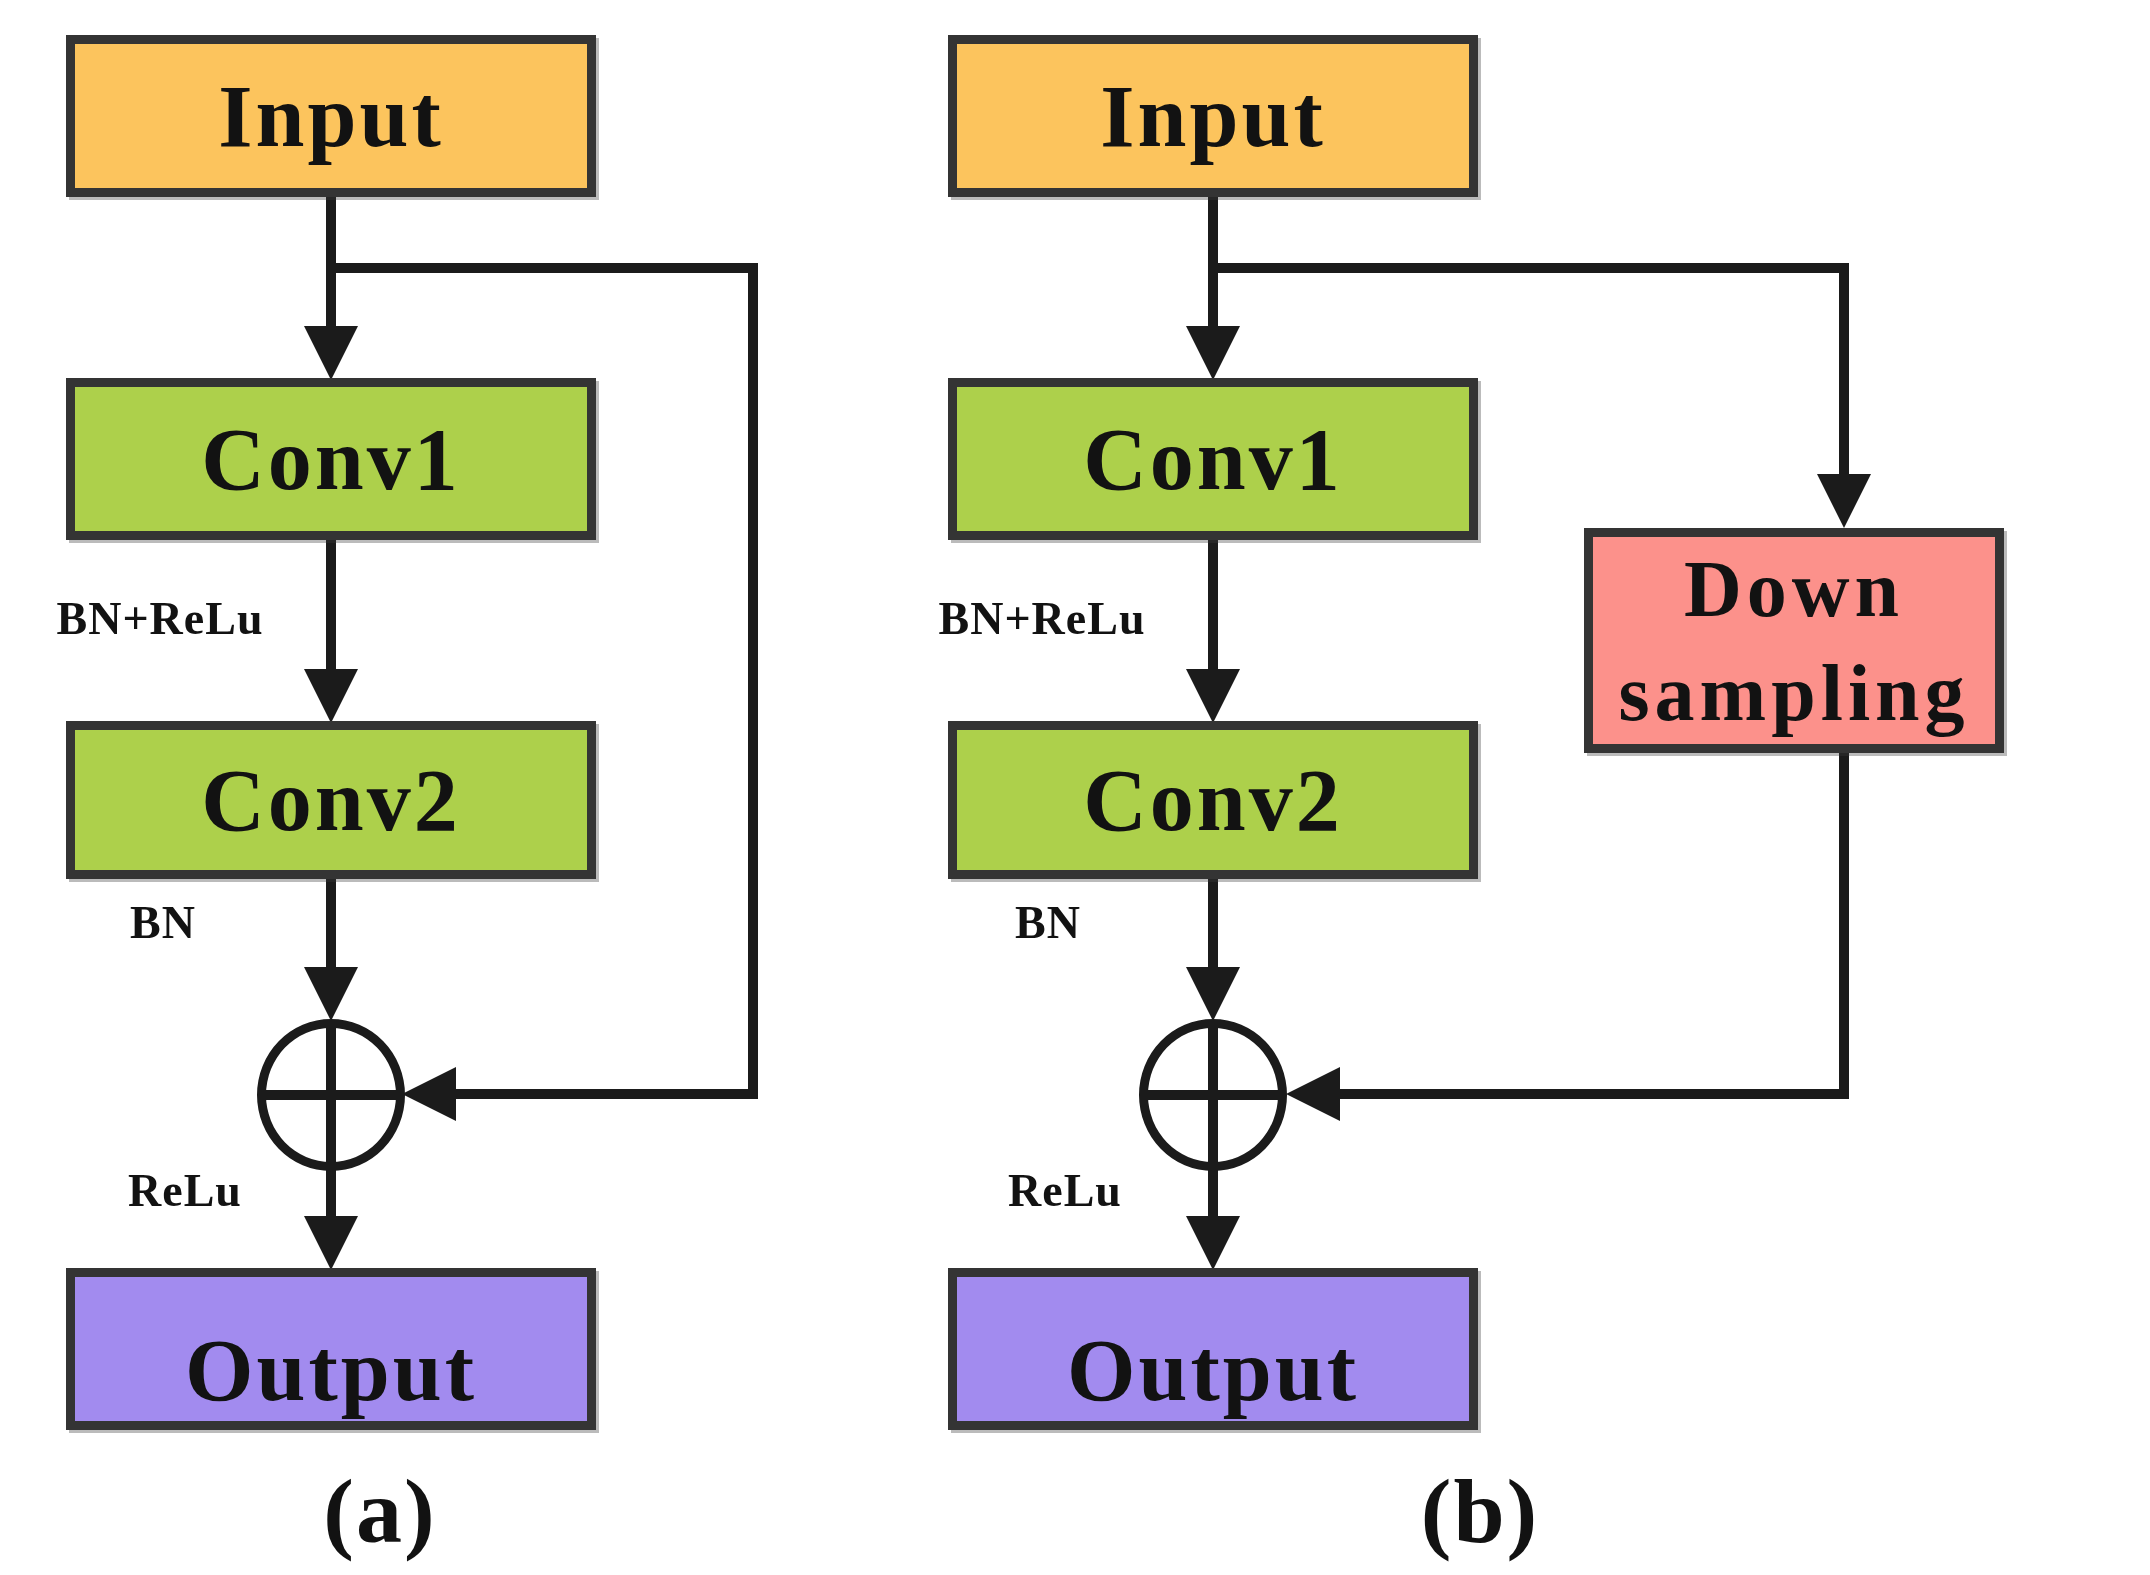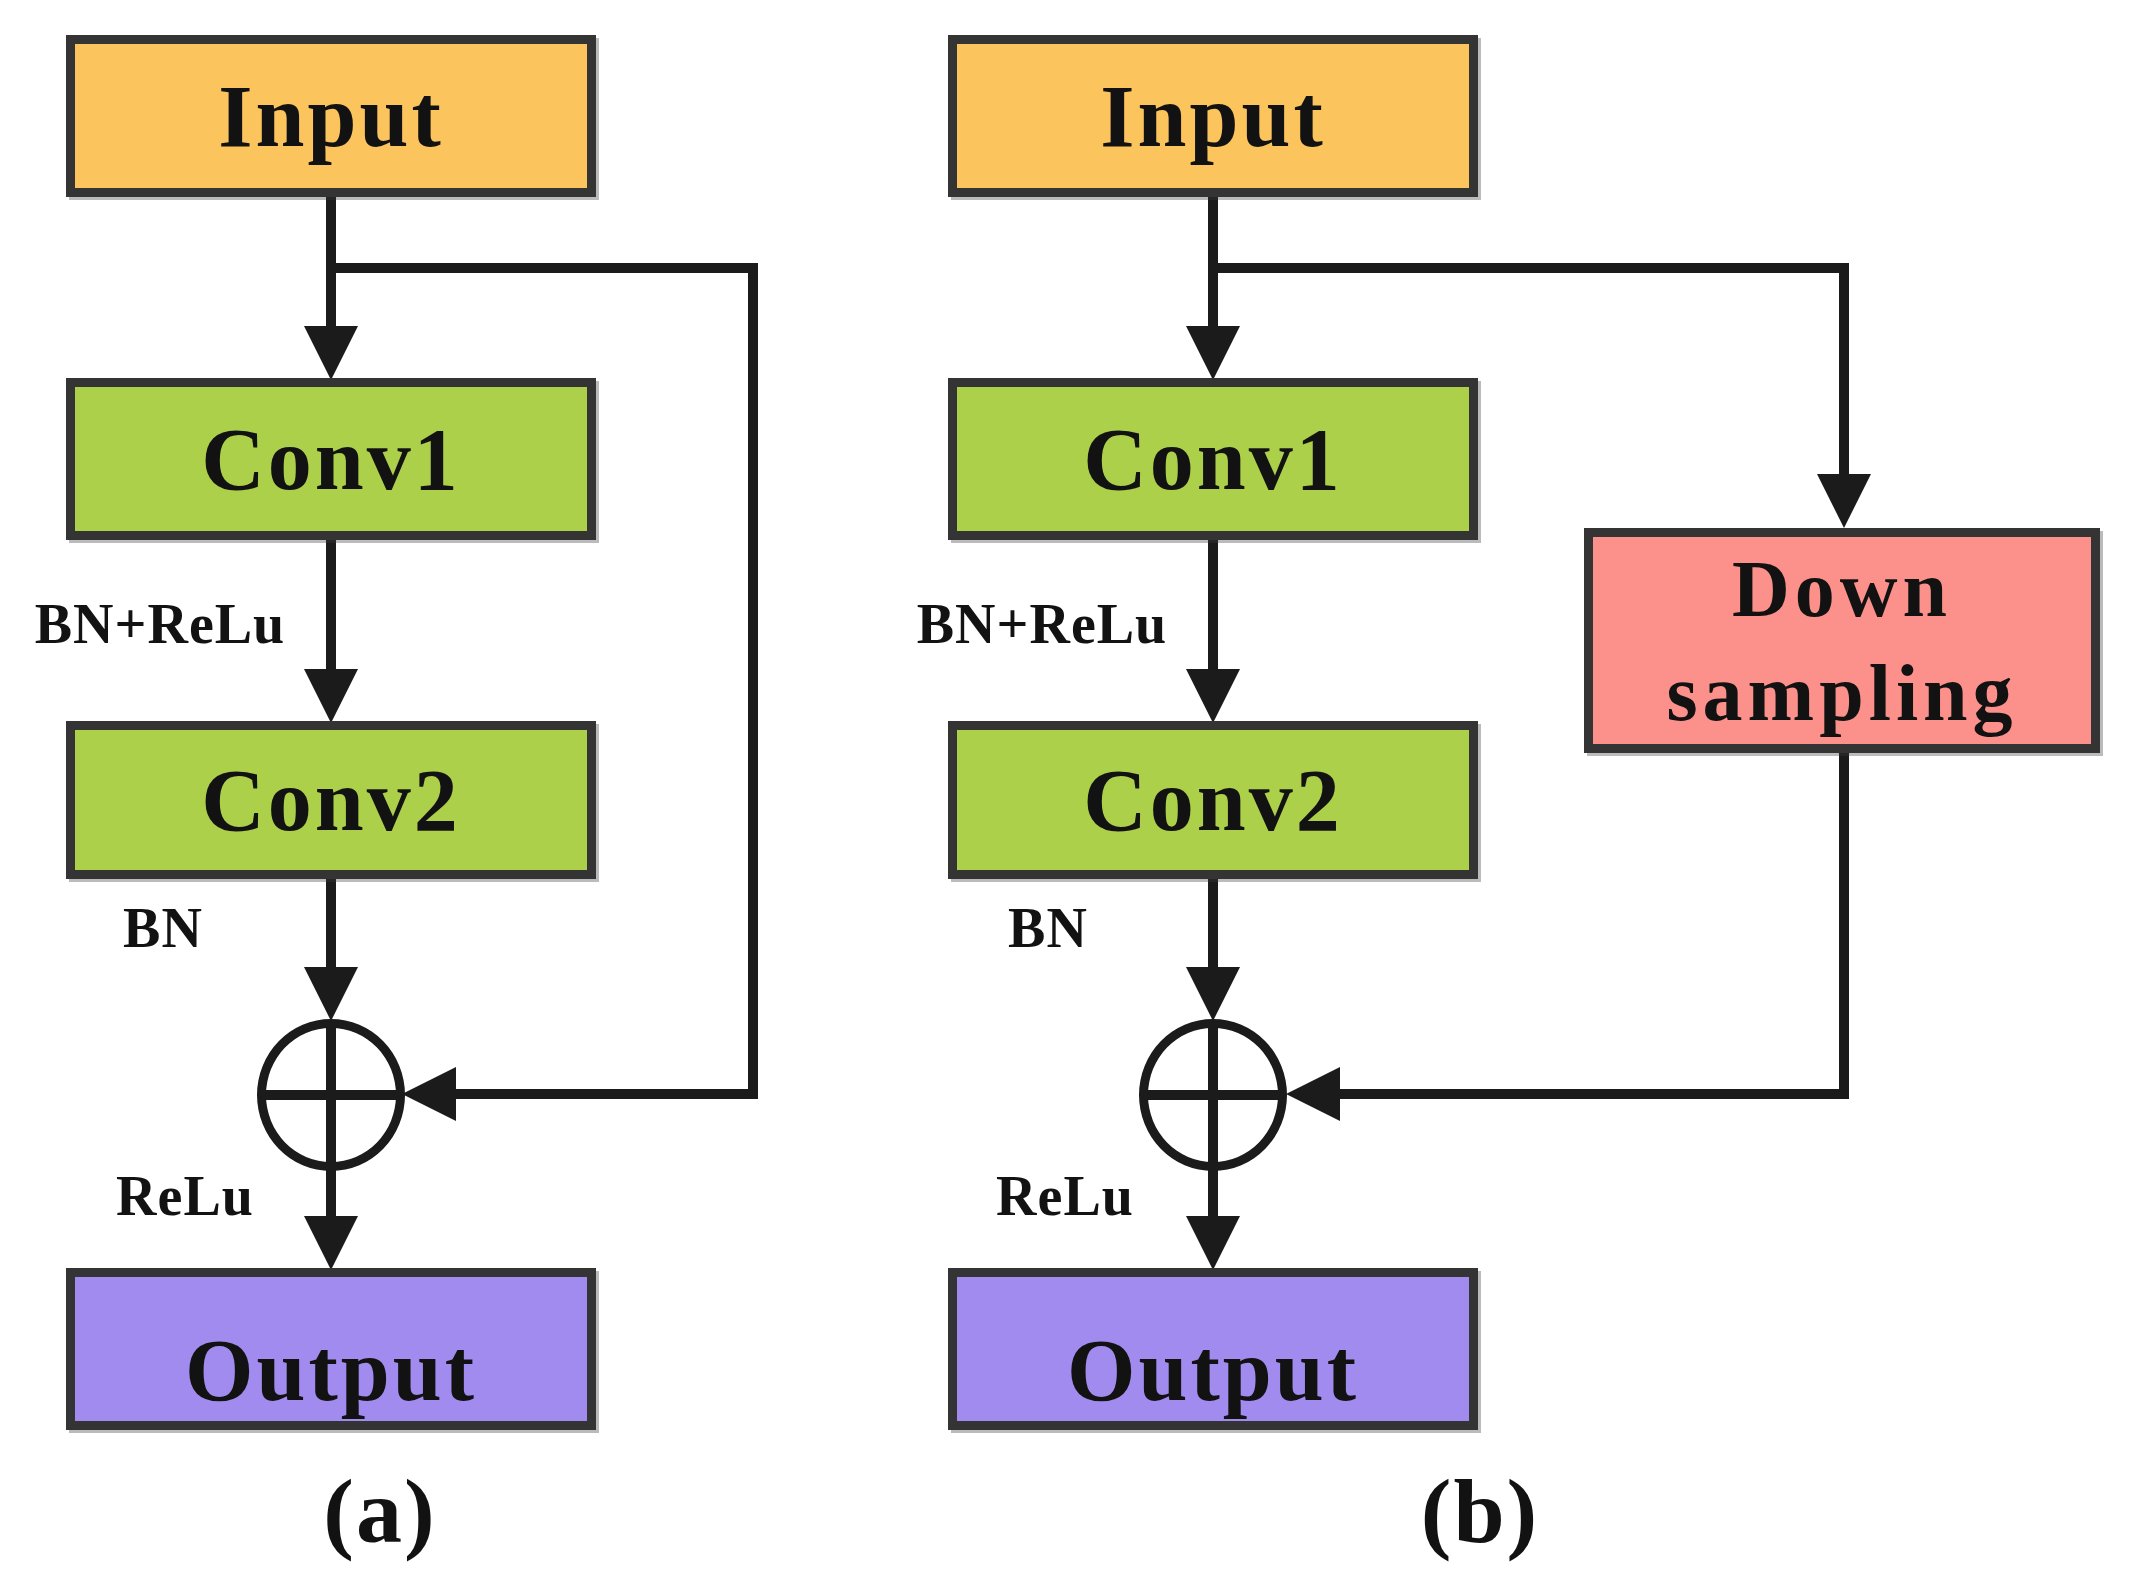--- a/index.html
+++ b/index.html
@@ -80,21 +80,21 @@
   }
   .addcircle .bar-h{
     position:absolute;
     top:50%;left:-7px;right:-7px;
     height:10px;transform:translateY(-50%);
     background:var(--c-line);
   }
   .edge-label{
     position:absolute;
     font-weight:bold;
-    font-size:56px;
+    font-size:46px;
     letter-spacing:1px;
     text-align:center;
     white-space:nowrap;
   }
   .caption{
     position:absolute;
     font-weight:bold;
     font-size:92px;
     text-align:center;
     letter-spacing:2px;
@@ -173,21 +173,21 @@
 
   <div class="node input" style="left:948px;top:35px;width:530px;height:162px;">
     <span>Input</span>
   </div>
   <div class="node conv" style="left:948px;top:378px;width:530px;height:162px;">
     <span>Conv1</span>
   </div>
   <div class="node conv" style="left:948px;top:721px;width:530px;height:158px;">
     <span>Conv2</span>
   </div>
-  <div class="node down" style="left:1584px;top:528px;width:516px;height:225px;">
+  <div class="node down" style="left:1584px;top:528px;width:420px;height:225px;">
     <span>Down sampling</span>
   </div>
   <div class="node output" style="left:948px;top:1268px;width:530px;height:162px;">
     <span>Output</span>
   </div>
 
   <div class="edge-label" style="left:892px;top:592px;width:300px;">BN+ReLu</div>
   <div class="edge-label" style="left:948px;top:896px;width:200px;">BN</div>
   <div class="edge-label" style="left:940px;top:1164px;width:250px;">ReLu</div>
 

